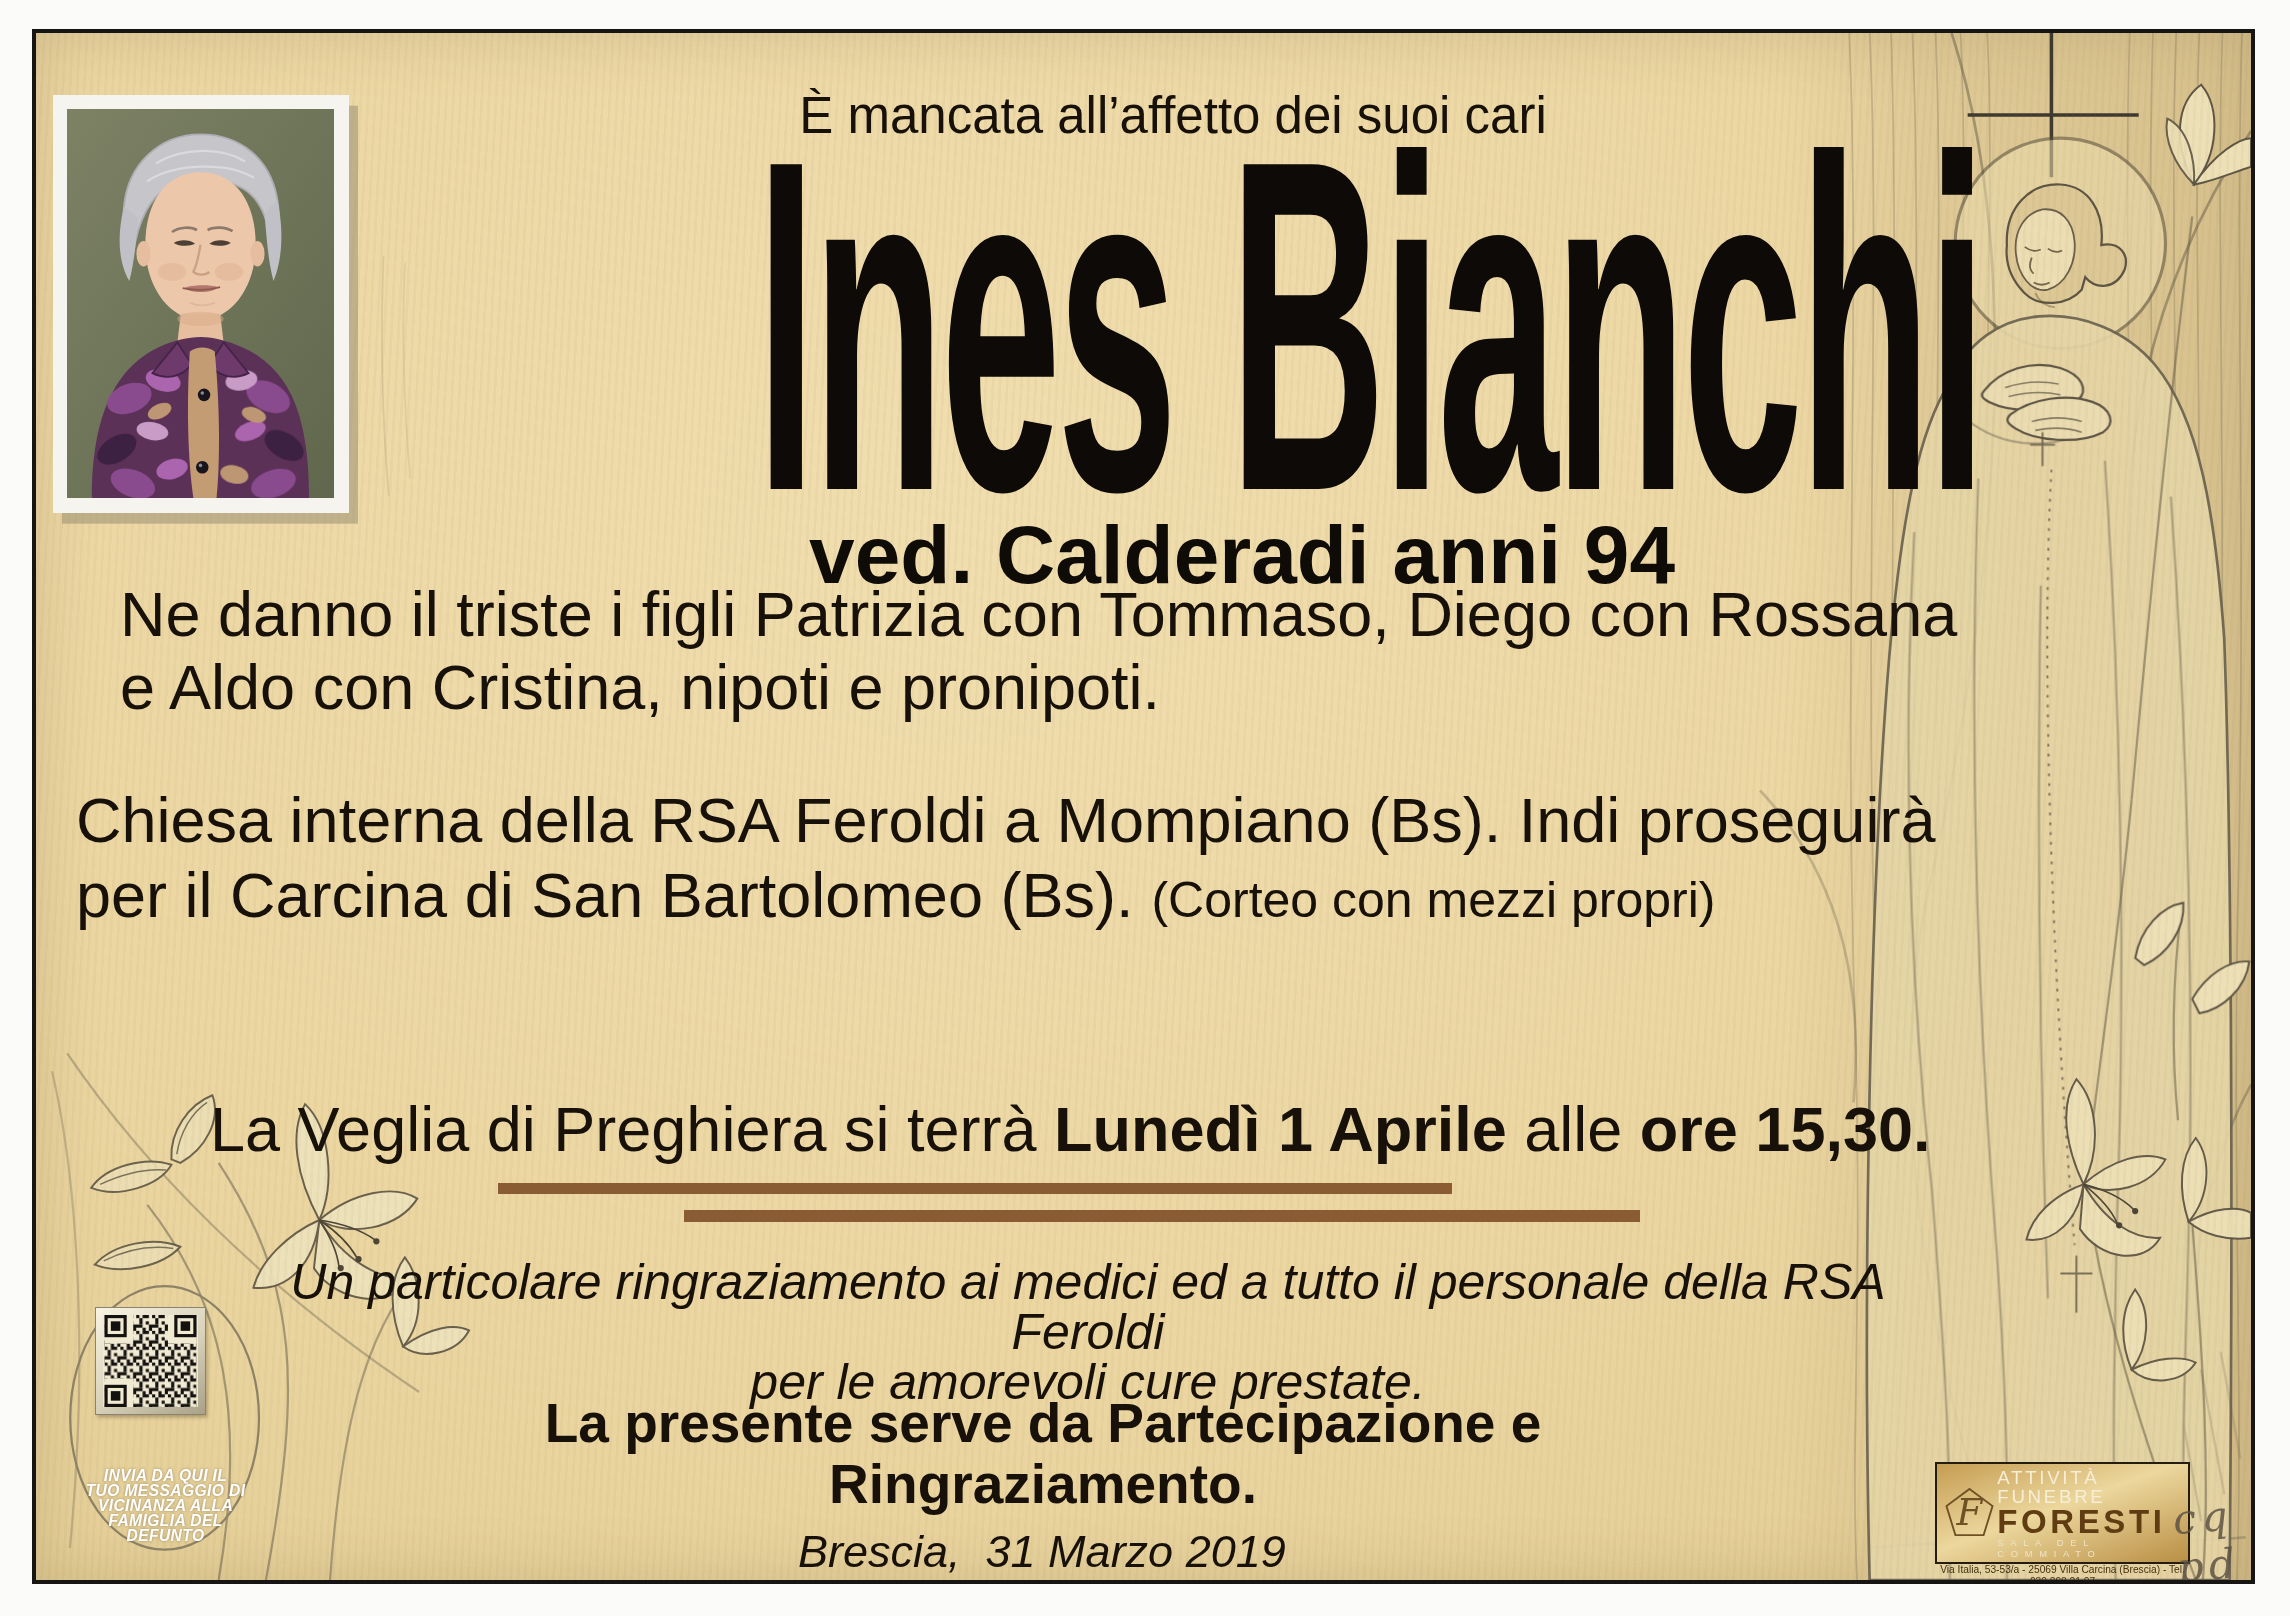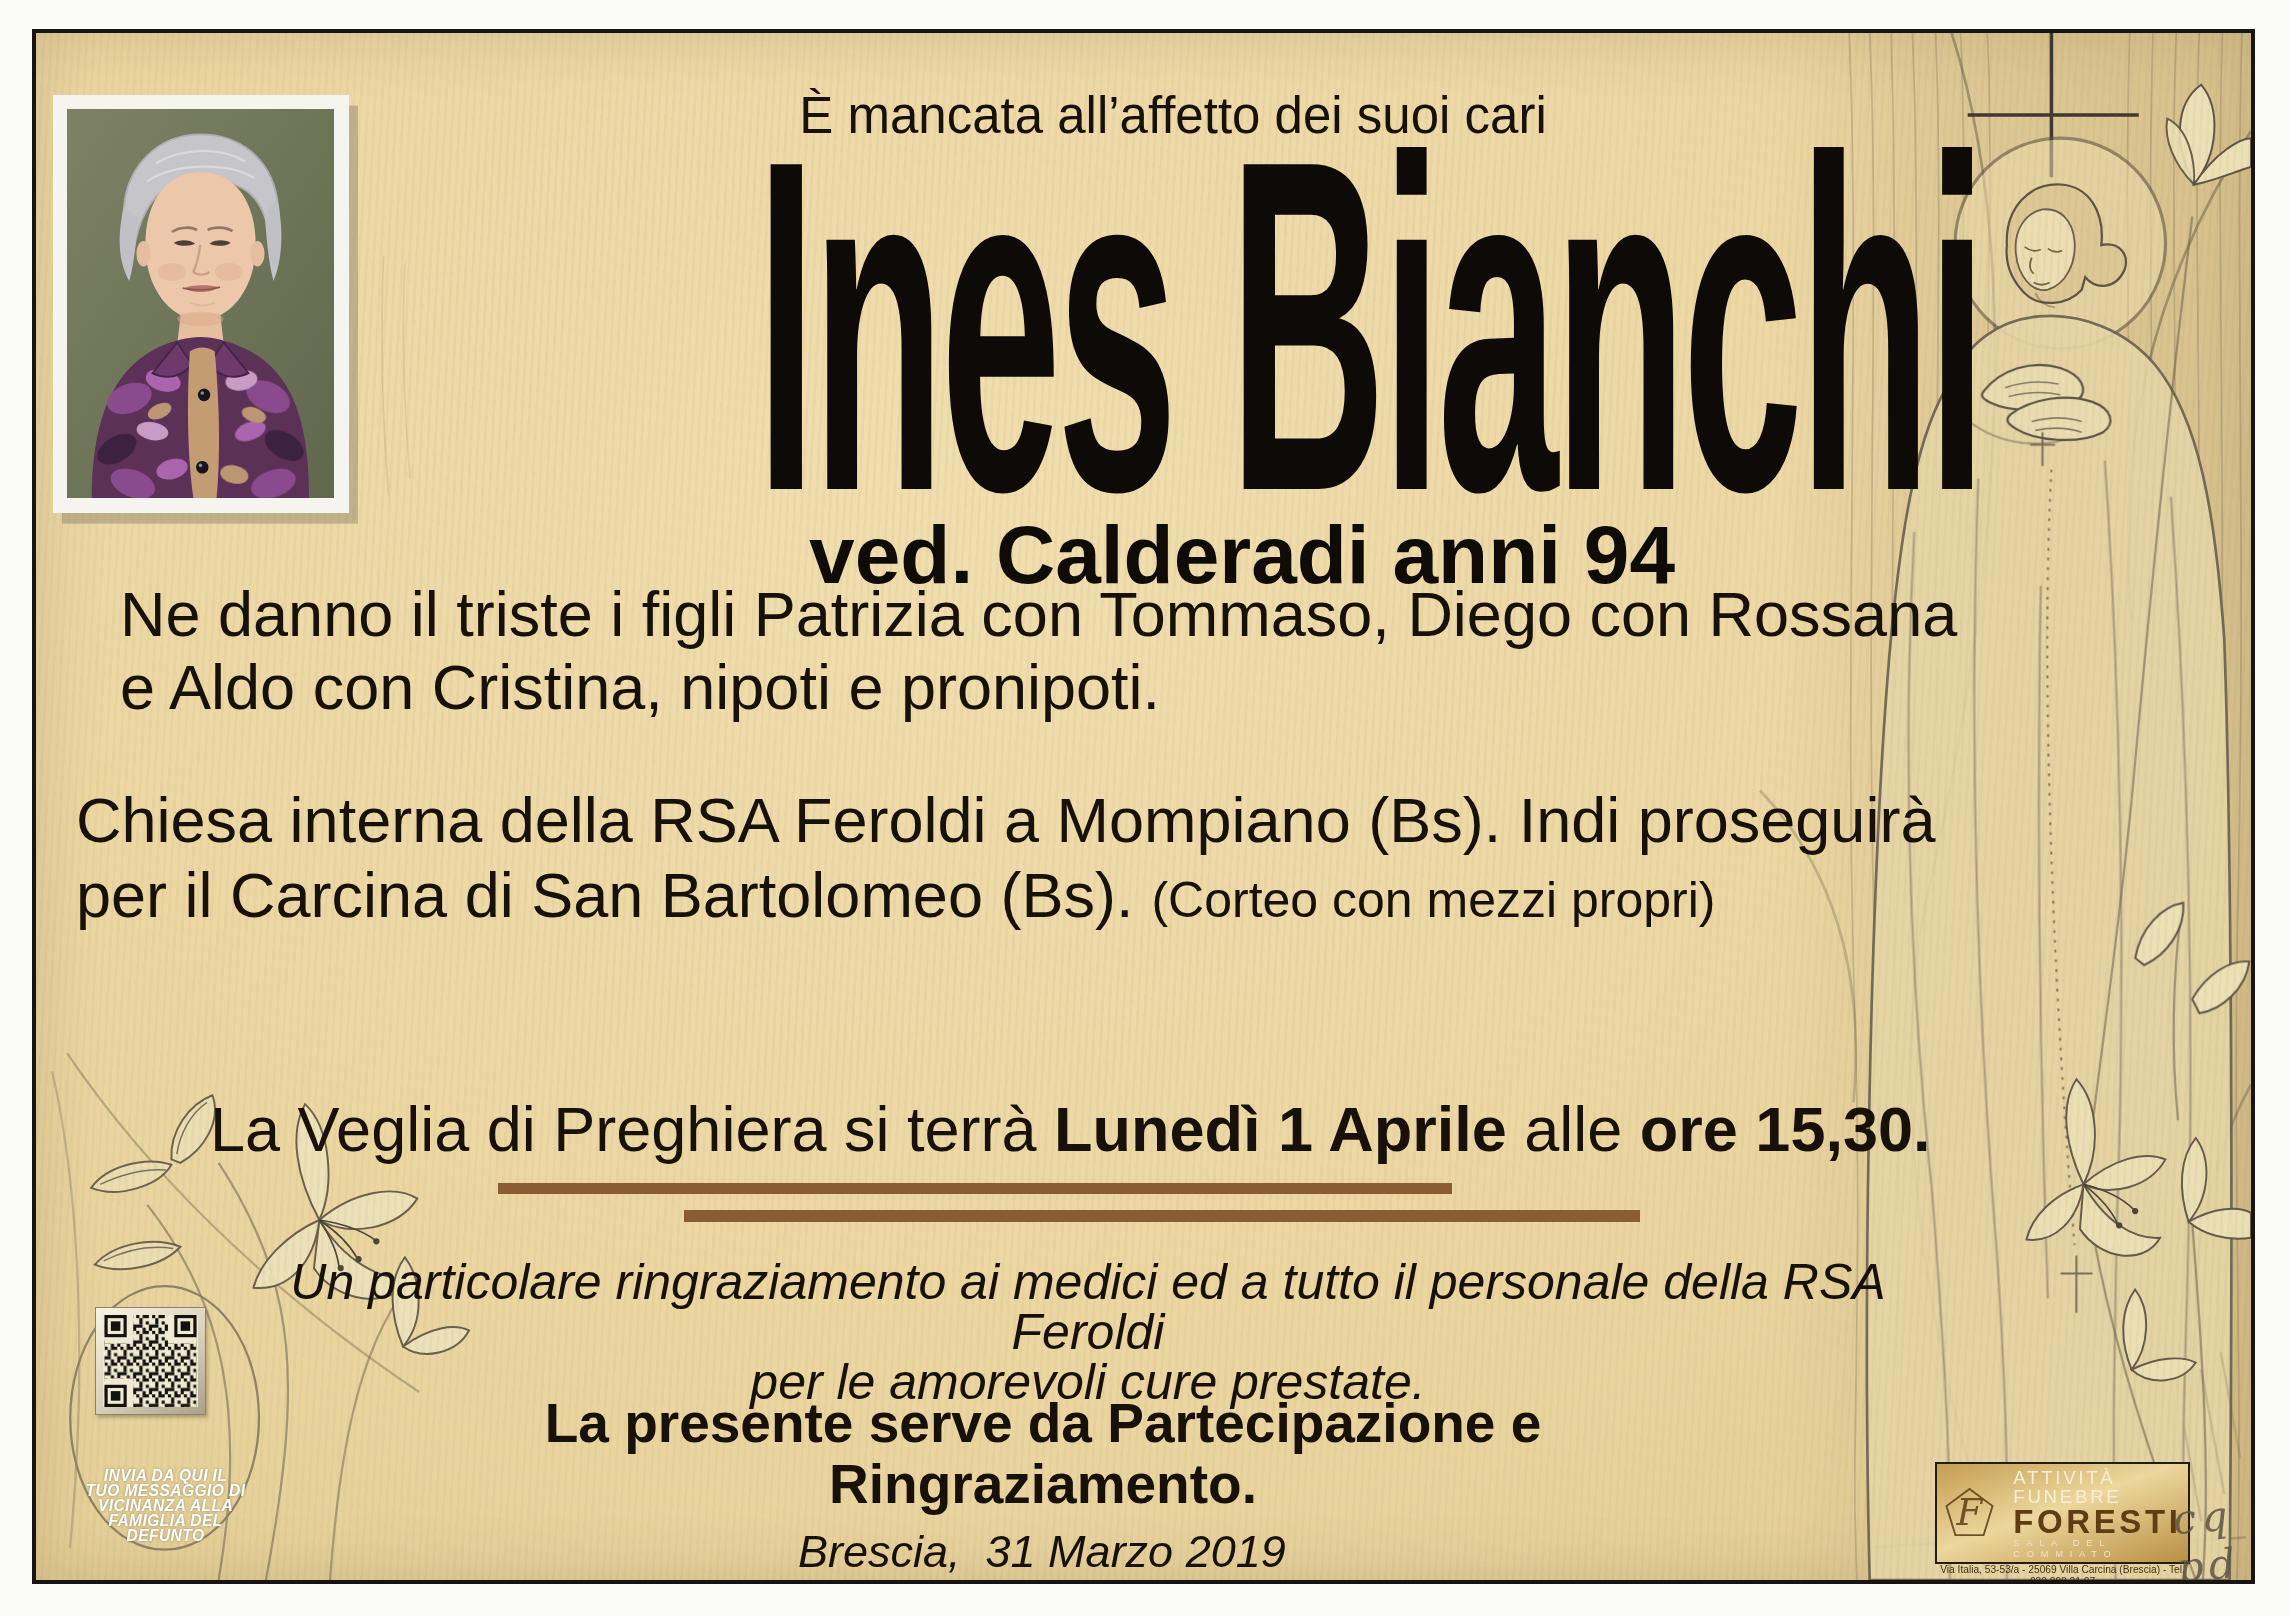--- a/index.html
+++ b/index.html
@@ -62,21 +62,21 @@
 
   
   .logo-box{
     position:absolute;left:1899px;top:1429px;width:255px;height:102px;
     background:linear-gradient(160deg,#c59d52 0%,#ead headers,#b98f45 100%);
     background:linear-gradient(160deg,#c59d52 0%,#ecd79d 46%,#b98f45 100%);
     border:2.7px solid #241c10;box-sizing:border-box;
   }
   .logo-top{display:flex;align-items:center;padding:3.6px 5.3px 0 5.3px;}
   .logo-pentagon{flex:0 0 55px;}
-  .logo-texts{flex:1;min-width:0;margin-left:16px;}
+  .logo-texts{flex:1;min-width:0;}
   .logo-tagline{color:#f7eed6;font-size:18.7px;letter-spacing:2.7px;line-height:19.6px;font-weight:400;}
   .logo-brand{color:#5f3c12;font-size:33px;font-weight:bold;letter-spacing:3.6px;line-height:30px;}
   .logo-sub{color:#efe3c4;font-size:9.4px;letter-spacing:6.7px;line-height:11.6px;}
   .logo-addr{color:#463010;font-size:10.2px;line-height:12.5px;text-align:center;margin-top:3.6px;}
 
   .signature{
     position:absolute;left:2139px;top:1460px;
     font-family:"DejaVu Serif",serif;font-style:italic;
     font-size:41px;color:#5c5343;opacity:.85;transform:rotate(-5deg);
     letter-spacing:5.3px;

